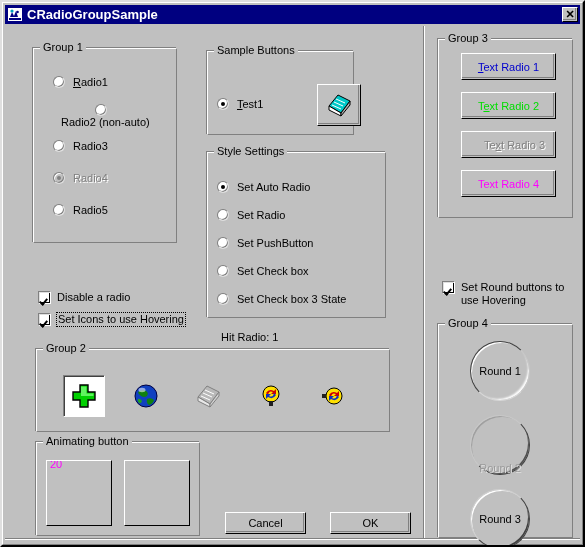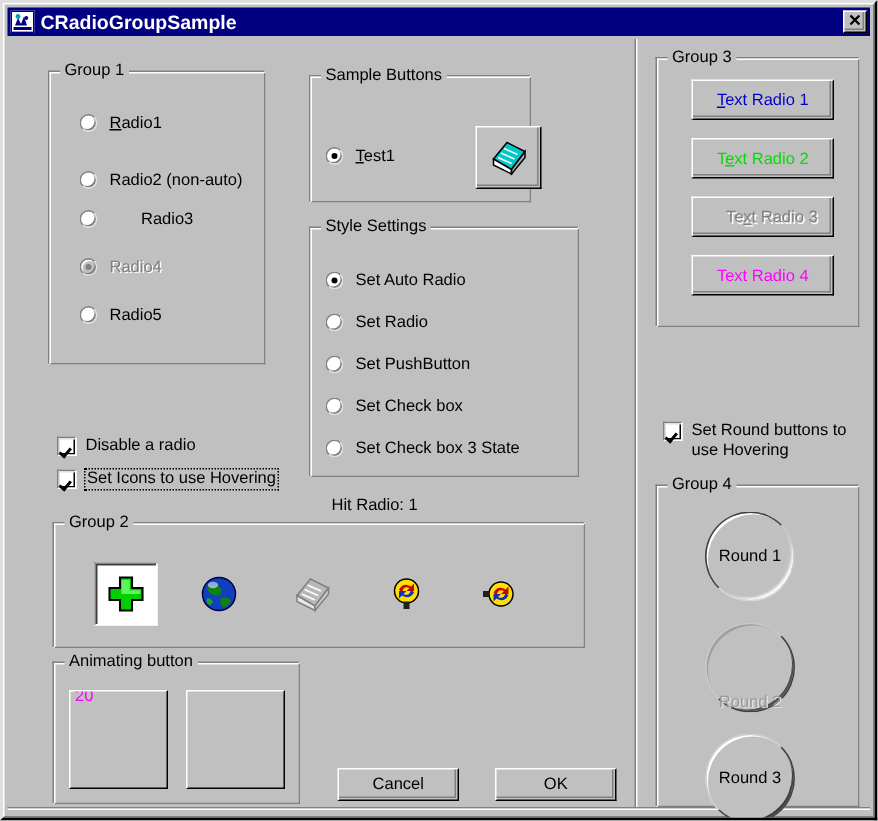--- a/index.html
+++ b/index.html
@@ -410,25 +410,25 @@
     <div id="bottom-divider"></div>
 
     <div class="groupbox" style="left:27px; top:21px; width:145px; height:196px;">
       <div class="gb-title">Group 1</div>
     </div>
 
     <div class="radio" style="left:48px; top:50px;">
       <div class="radio-dot"></div>
       <div class="radio-label"><span class="accel">R</span>adio1</div>
     </div>
-    <div class="radio" style="left:48px; top:88px;">
+    <div class="radio" style="left:48px; top:78px;flex-direction:column;">
       <div class="radio-dot"></div>
       <div class="radio-label">Radio2 (non-auto)</div>
     </div>
-    <div class="radio" style="left:48px; top:114px;gap:21px;">
+    <div class="radio" style="left:48px; top:114px;">
       <div class="radio-dot"></div>
       <div class="radio-label">Radio3</div>
     </div>
     <div class="radio" style="left:48px; top:146px;">
       <div class="radio-dot checked disabled"></div>
       <div class="radio-label disabled">Radio4</div>
     </div>
     <div class="radio" style="left:48px; top:178px;">
       <div class="radio-dot"></div>
       <div class="radio-label">Radio5</div>

